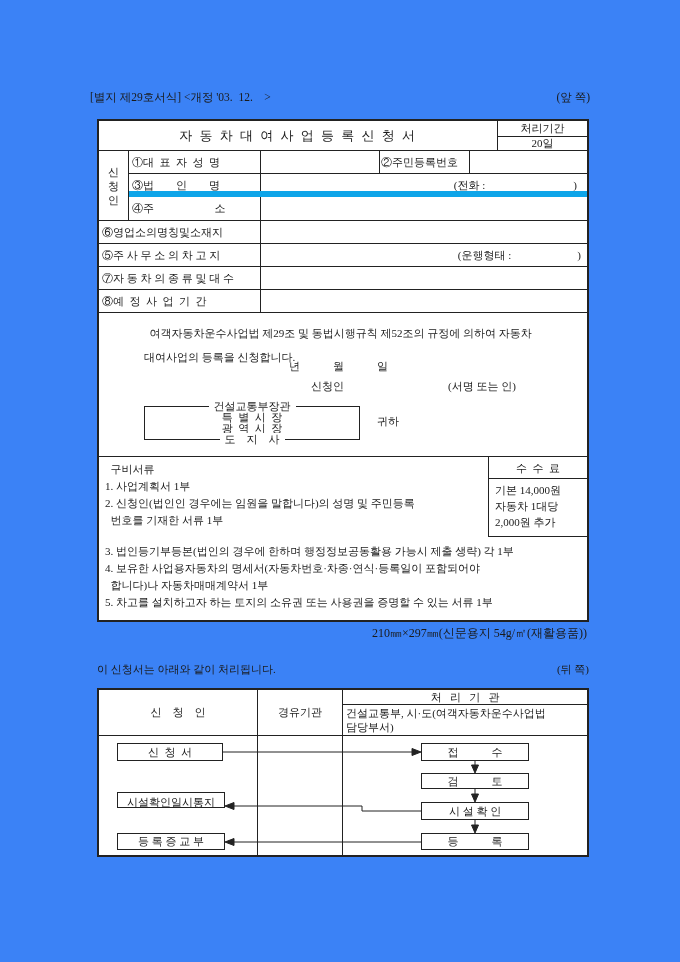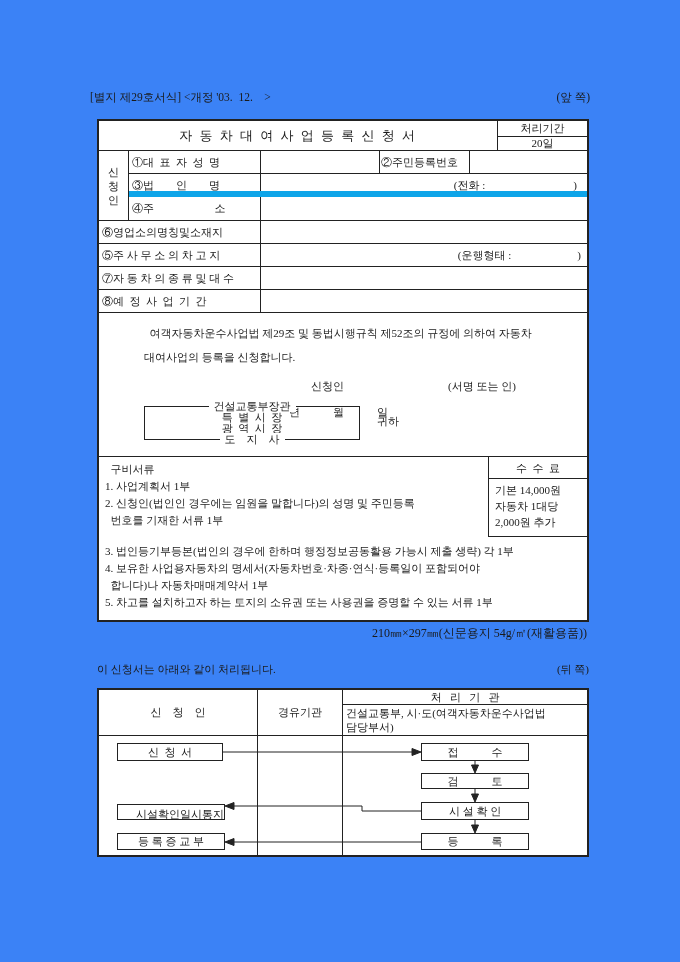--- a/index.html
+++ b/index.html
@@ -41,21 +41,21 @@
   .lbl { width:132px; padding-left:3px; line-height:22px; }
   .lbl5 { width:162px; padding-left:3px; line-height:22px; }
   .val { flex:1; line-height:22px; }
   .val-fixed { width:119px; line-height:22px; }
   .lbl2 { width:90px; padding-left:1px; line-height:22px; }
 
   .r-std { height:23px; }
 
   .r-stmt { height:144px; position:relative; display:block; }
   .stmt-body { left:8px; top:8px; width:478px; line-height:24px;margin-left:37px; }
-  .stmt-date { left:190px; top:46px;margin-top:46px; }
+  .stmt-date { left:190px; top:46px; }
   .stmt-sign { left:212px; top:66px; display:flex;justify-content:space-between; }
   .stmt-sign .sig { margin-left:104px; }
   .bracket { left:45px; top:88px; width:216px; height:44px; font-size:11px; }
   .bracket .brow { position:relative; height:11px; line-height:11px; text-align:center; z-index:2; }
   .bracket .btxt { background:#fff; padding:0 5px; position:relative; z-index:2; }
   .bracket .hline { position:absolute; left:0; right:0; height:1px; background:#222; z-index:1; }
   .bracket .vline { position:absolute; width:1px; top:5px; height:34px; background:#222; z-index:1; }
   .dear { left:278px; top:101px; }
 
   .r-docs { flex:1; border-bottom:none; position:relative; display:block; }
@@ -218,21 +218,21 @@
           <line x1="376" y1="84" x2="376" y2="91" fill="none"></line>
           <polygon points="376,97 372.5,89 379.5,89"></polygon>
           <polyline points="322,75 263,75 263,70 133,70" fill="none"></polyline>
           <polygon points="126,70 135,66.5 135,73.5"></polygon>
           <line x1="322" y1="106" x2="133" y2="106" fill="none"></line>
           <polygon points="126,106 135,102.5 135,109.5"></polygon>
         </g>
       </svg>
 
       <div class="fb pre" style="left:18px; top:7px;  width:106px; height:18px; line-height:16px;">신  청  서</div>
-      <div class="fb" style="left:18px; top:68px; width:108px; height:16px; line-height:18px;text-align:right;">시설확인일시통지</div>
+      <div class="fb" style="left:18px; top:56px; width:108px; height:16px; line-height:18px;">시설확인일시통지</div>
       <div class="fb pre" style="left:18px; top:97px; width:108px; height:17px; line-height:15px;">등 록 증 교 부</div>
 
       <div class="fb pre" style="left:322px; top:7px;  width:108px; height:18px; line-height:16px;">접            수</div>
       <div class="fb pre" style="left:322px; top:37px; width:108px; height:16px; line-height:14px;">검            토</div>
       <div class="fb pre" style="left:322px; top:66px; width:108px; height:18px; line-height:16px;">시 설 확 인</div>
       <div class="fb pre" style="left:322px; top:97px; width:108px; height:17px; line-height:15px;">등            록</div>
     </div>
   </div>
 
 </div>

